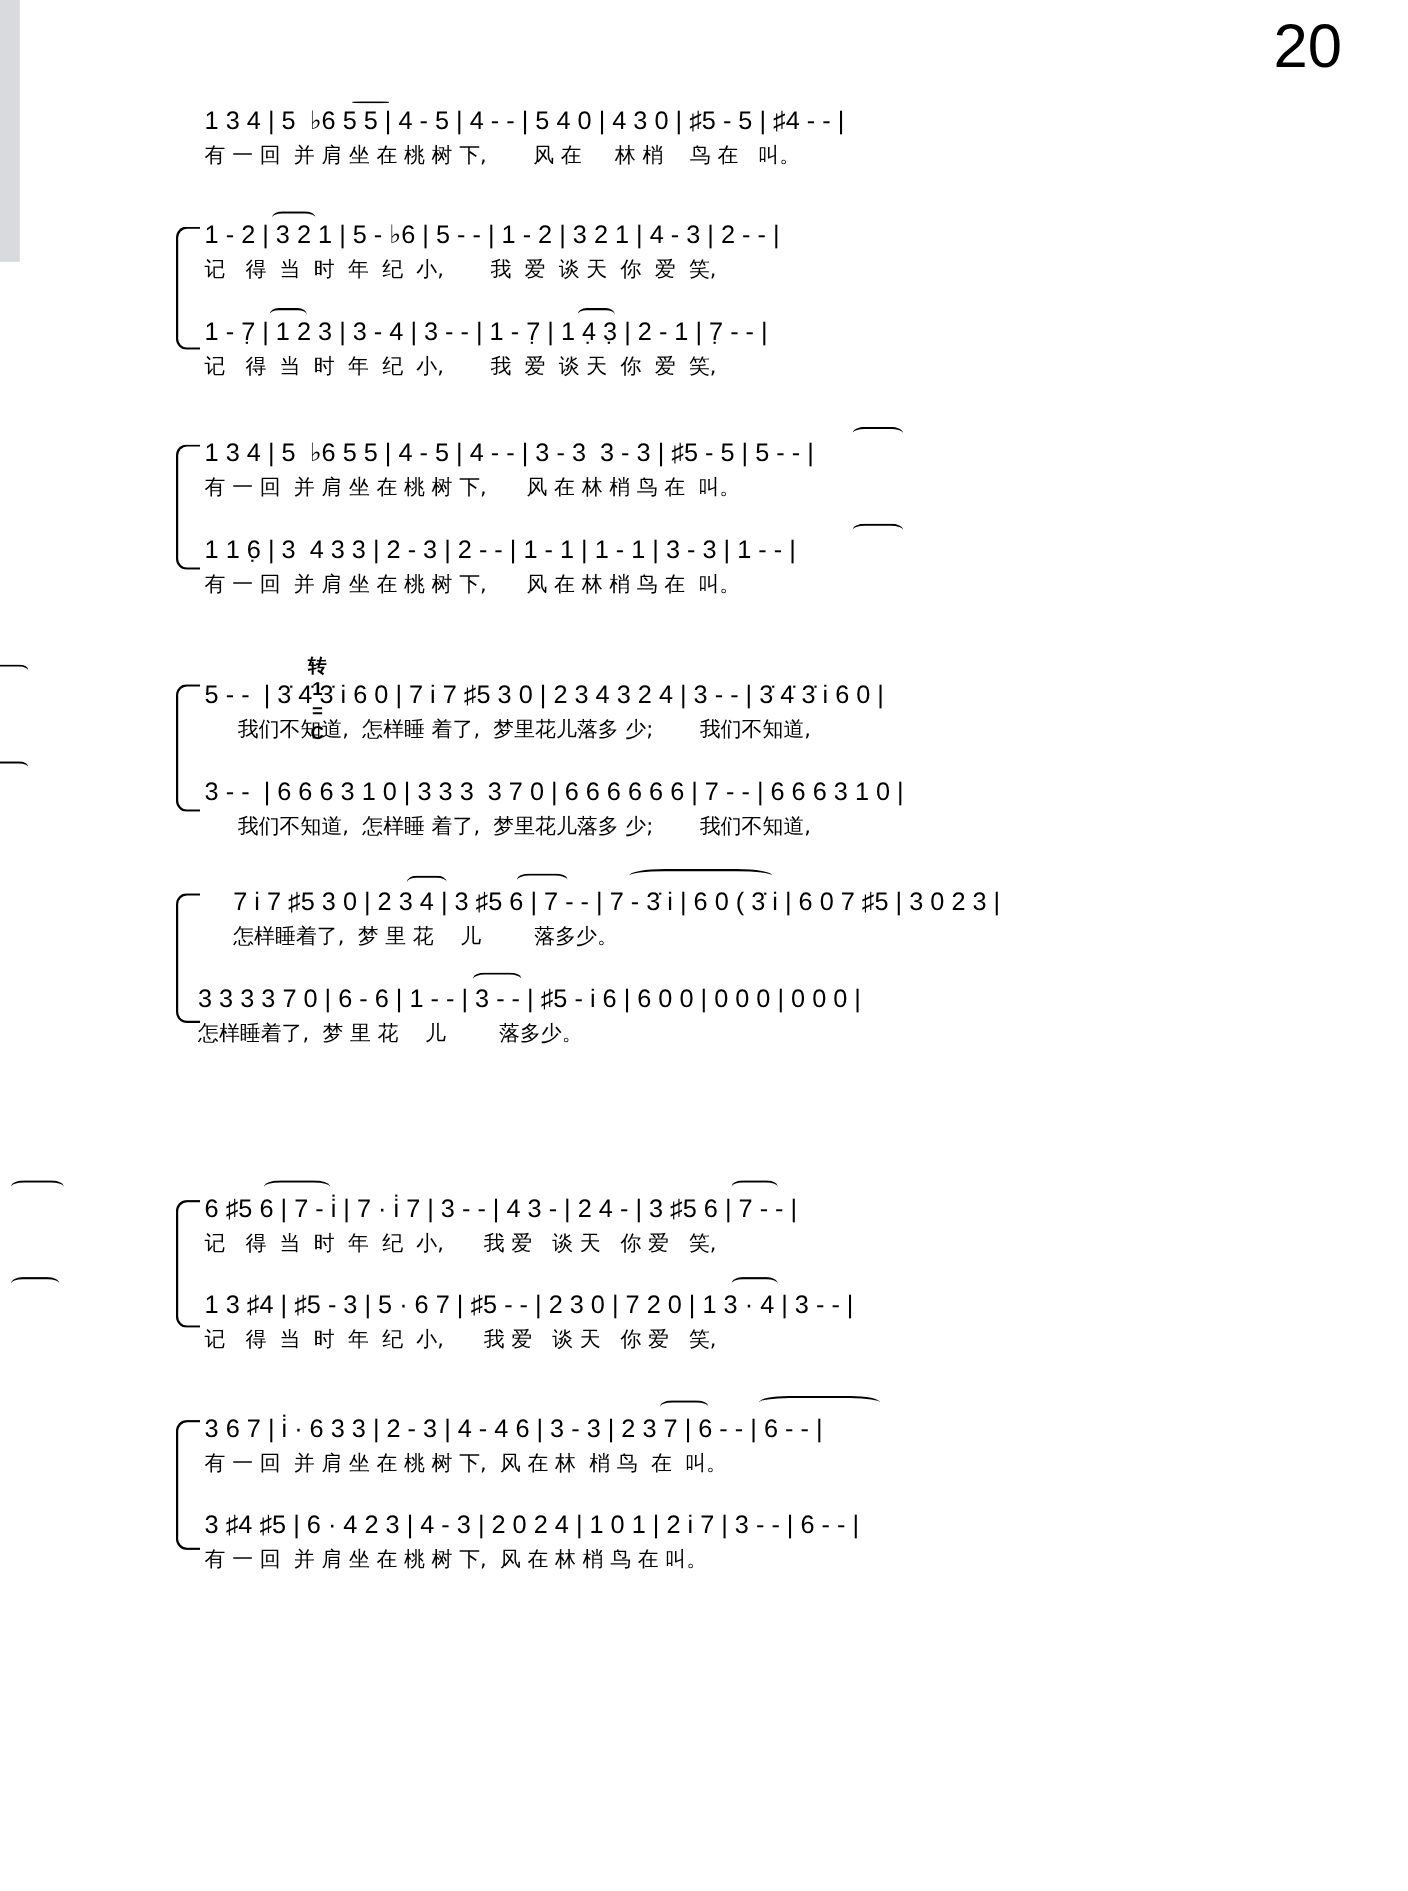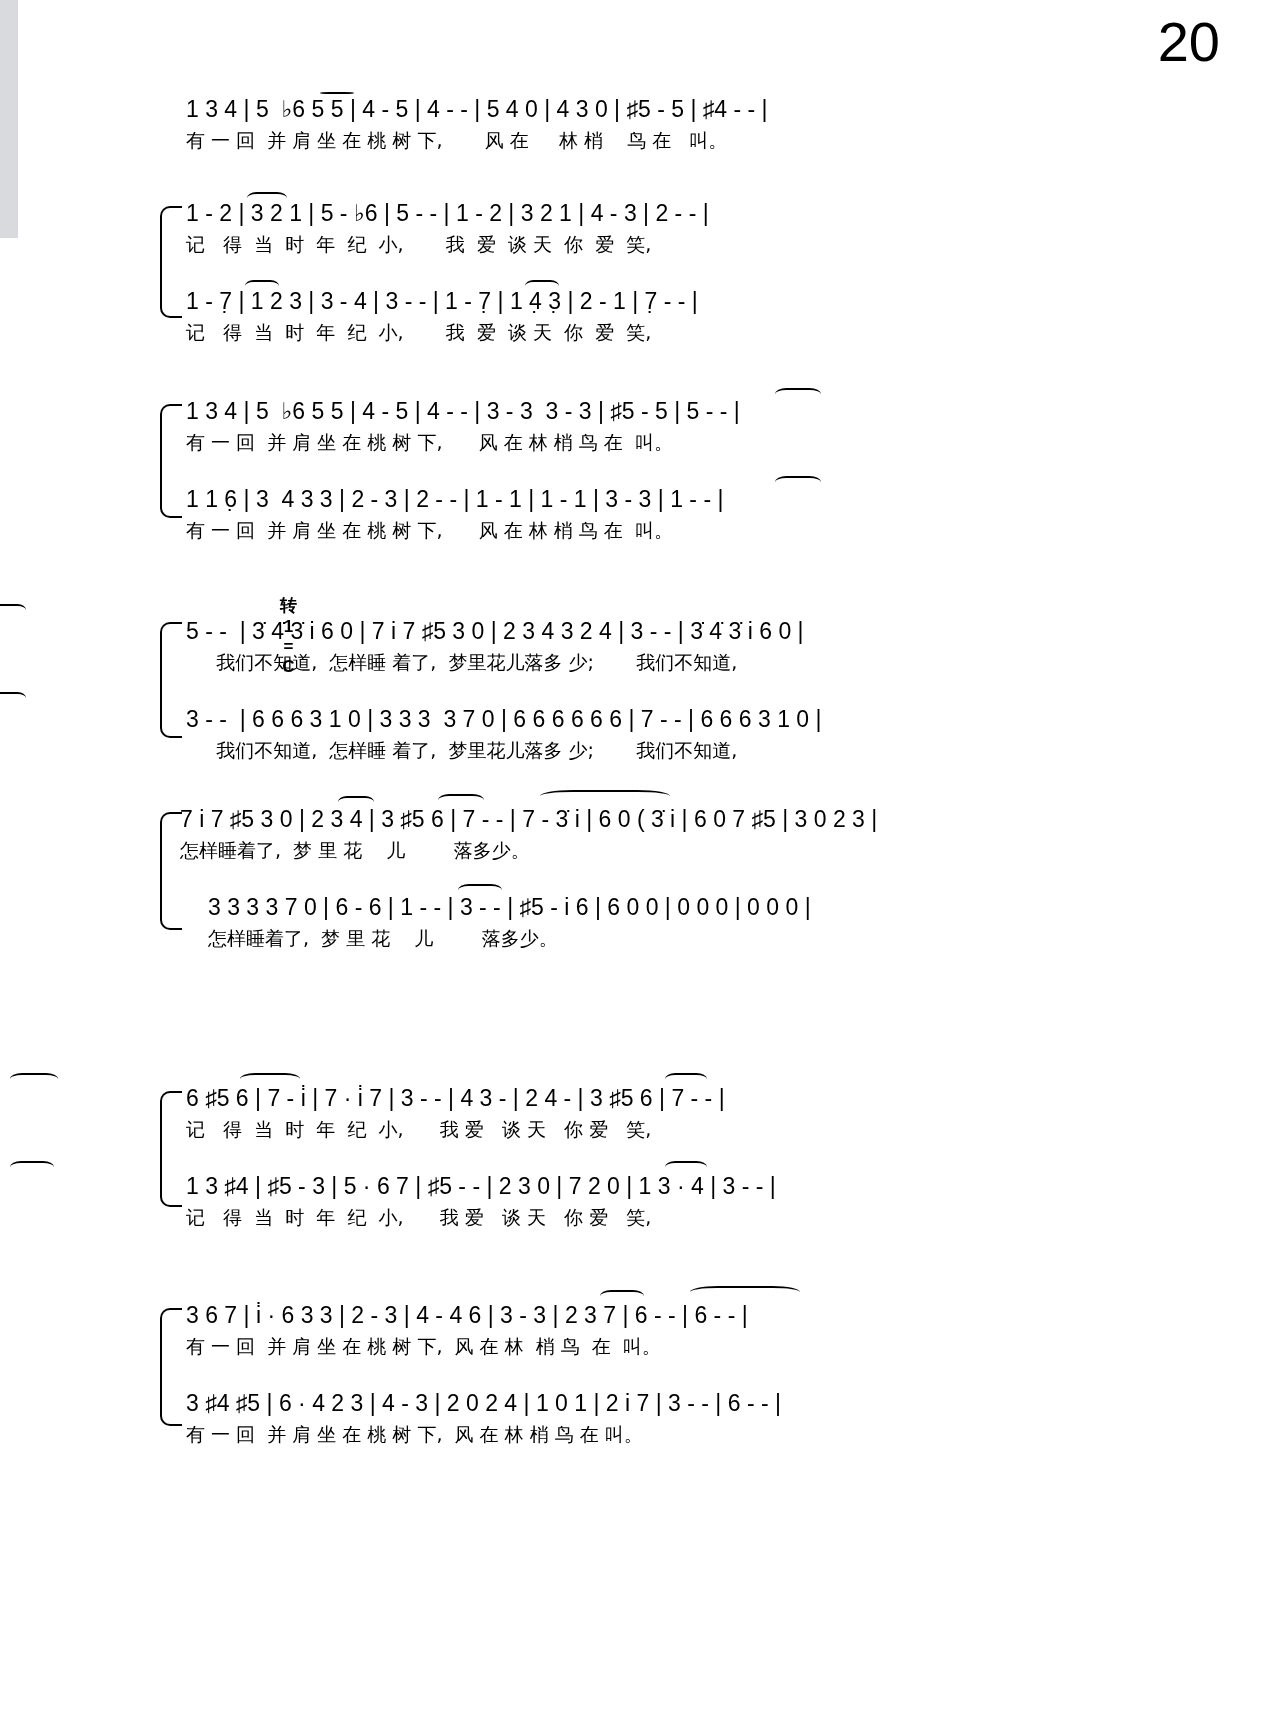--- a/index.html
+++ b/index.html
@@ -134,28 +134,28 @@
     </div>
     <div class="line" style="margin-top:26px;">
       <div class="notes">3 - -  | 6 6 6 3 1 0 | 3 3 3  3 7 0 | 6 6 6 6 6 6 | 7 - - | 6 6 6 3 1 0 |</div>
       <div class="lyrics">     我们不知道,  怎样睡 着了,  梦里花儿落多 少;       我们不知道,</div>
       <div class="tie" style="left:-8px;top:-14px;width:34px;"></div>
     </div>
   </div>
 
   <div class="system" style="position:absolute;left:0;top:806px;">
     <div class="brace" style="left:160px;top:6px;height:118px;"></div>
-    <div class="line" style="padding-left:180px;">
+    <div class="line" style="padding-left:180px;margin-left:32px;">
       <div class="notes" style="left:180px;">7 i 7 ♯5 3 0 | 2 3 4 | 3 ♯5 6 | 7 - - | 7 - 3̇ i | 6 0 ( 3̇ i | 6 0 7 ♯5 | 3 0 2 3 |</div>
       <div class="lyrics" style="left:180px;">怎样睡着了,  梦 里 花    儿        落多少。</div>
       <div class="tie" style="left:338px;top:-10px;width:36px;"></div>
       <div class="tie" style="left:438px;top:-12px;width:46px;"></div>
       <div class="tie" style="left:540px;top:-16px;width:130px;"></div>
     </div>
-    <div class="line" style="margin-top:26px;padding-left:180px;margin-left:28px;">
+    <div class="line" style="margin-top:26px;padding-left:180px;">
       <div class="notes" style="left:180px;">3 3 3 3 7 0 | 6 - 6 | 1 - - | 3 - - | ♯5 - i 6 | 6 0 0 | 0 0 0 | 0 0 0 |</div>
       <div class="lyrics" style="left:180px;">怎样睡着了,  梦 里 花    儿        落多少。</div>
       <div class="tie" style="left:430px;top:-10px;width:44px;"></div>
     </div>
   </div>
 
 
   <div class="system" style="position:absolute;left:0;top:1085px;">
     <div class="brace" style="top:6px;height:116px;"></div>
     <div class="line">
@@ -166,21 +166,21 @@
       <div class="tie" style="left:665px;top:-12px;width:42px;"></div>
     </div>
     <div class="line" style="margin-top:26px;">
       <div class="notes">1 3 ♯4 | ♯5 - 3 | 5 · 6 7 | ♯5 - - | 2 3 0 | 7 2 0 | 1 3 · 4 | 3 - - |</div>
       <div class="lyrics">记   得  当  时  年  纪  小,      我 爱   谈 天   你 爱   笑,</div>
       <div class="tie" style="left:10px;top:-12px;width:44px;"></div>
       <div class="tie" style="left:665px;top:-12px;width:42px;"></div>
     </div>
   </div>
 
-  <div class="system" style="position:absolute;left:0;top:1285px;margin-top:17px;">
+  <div class="system" style="position:absolute;left:0;top:1285px;">
     <div class="brace" style="top:6px;height:118px;"></div>
     <div class="line">
       <div class="notes">3 6 7 | i̇ · 6 3 3 | 2 - 3 | 4 - 4 6 | 3 - 3 | 2 3 7 | 6 - - | 6 - - |</div>
       <div class="lyrics">有 一 回  并 肩 坐 在 桃 树 下,  风 在 林  梢 鸟  在  叫。</div>
       <div class="tie" style="left:600px;top:-12px;width:44px;"></div>
       <div class="tie" style="left:690px;top:-16px;width:110px;"></div>
     </div>
     <div class="line" style="margin-top:26px;">
       <div class="notes">3 ♯4 ♯5 | 6 · 4 2 3 | 4 - 3 | 2 0 2 4 | 1 0 1 | 2 i 7 | 3 - - | 6 - - |</div>
       <div class="lyrics">有 一 回  并 肩 坐 在 桃 树 下,  风 在 林 梢 鸟 在 叫。</div>

